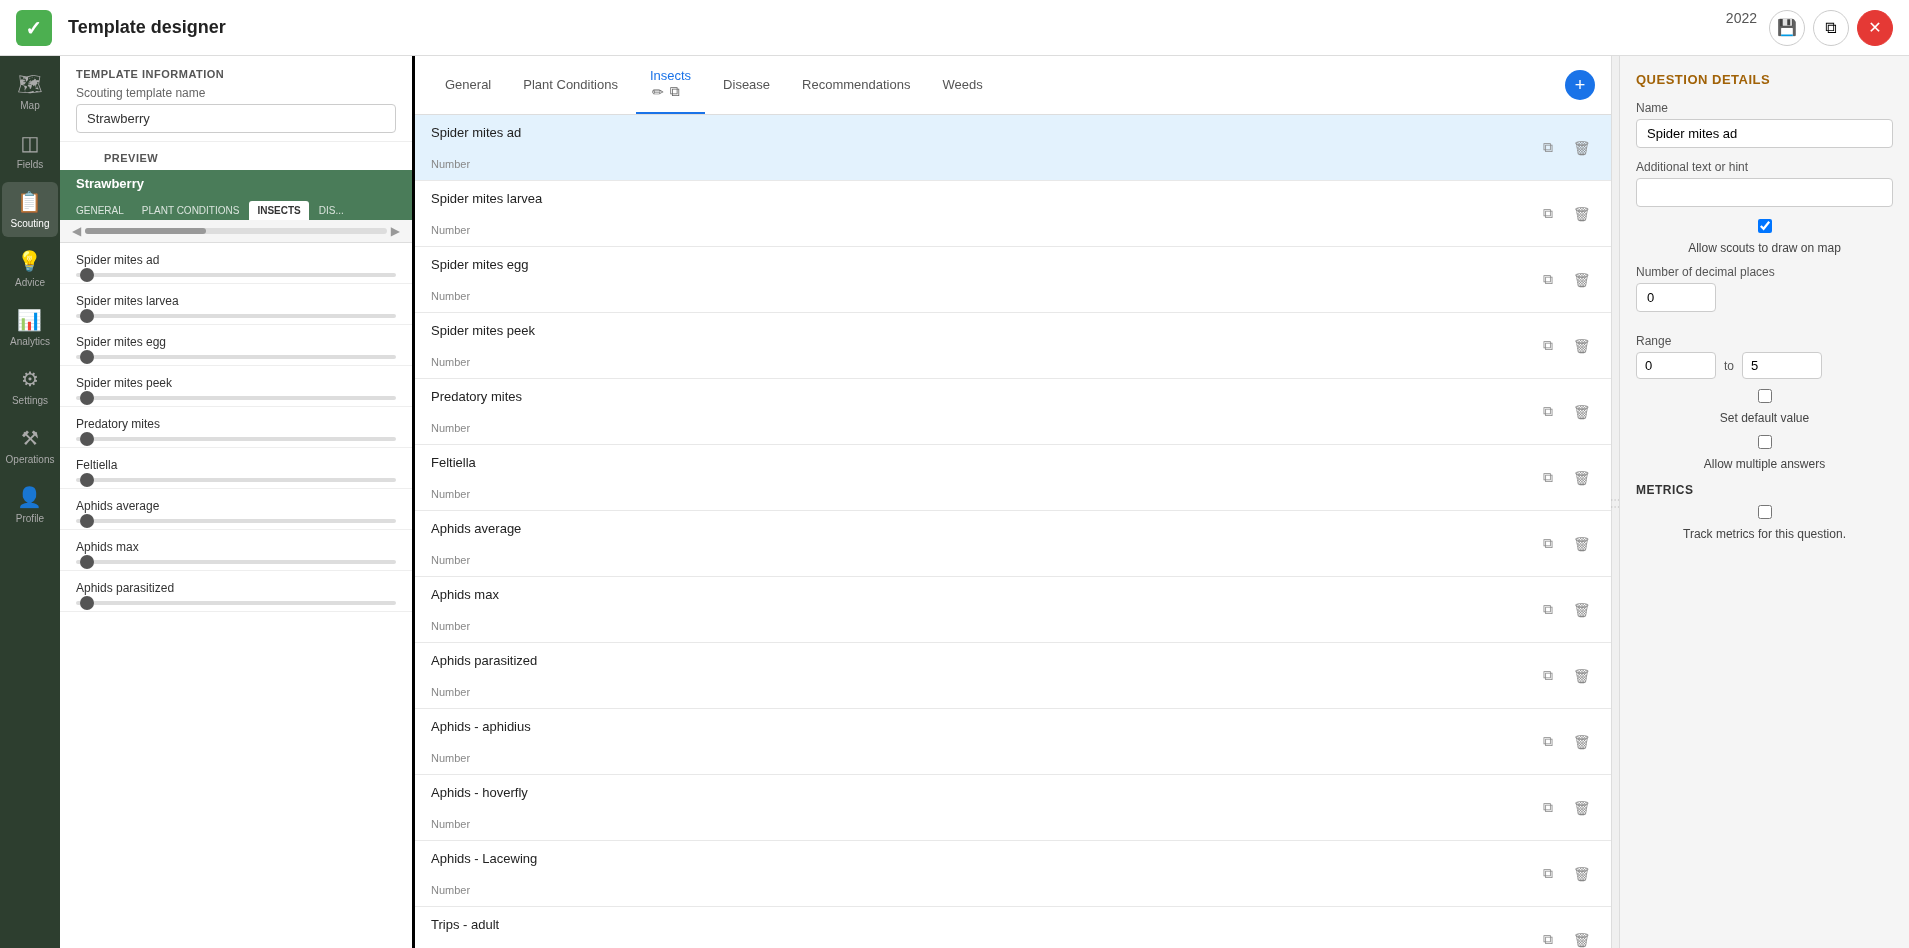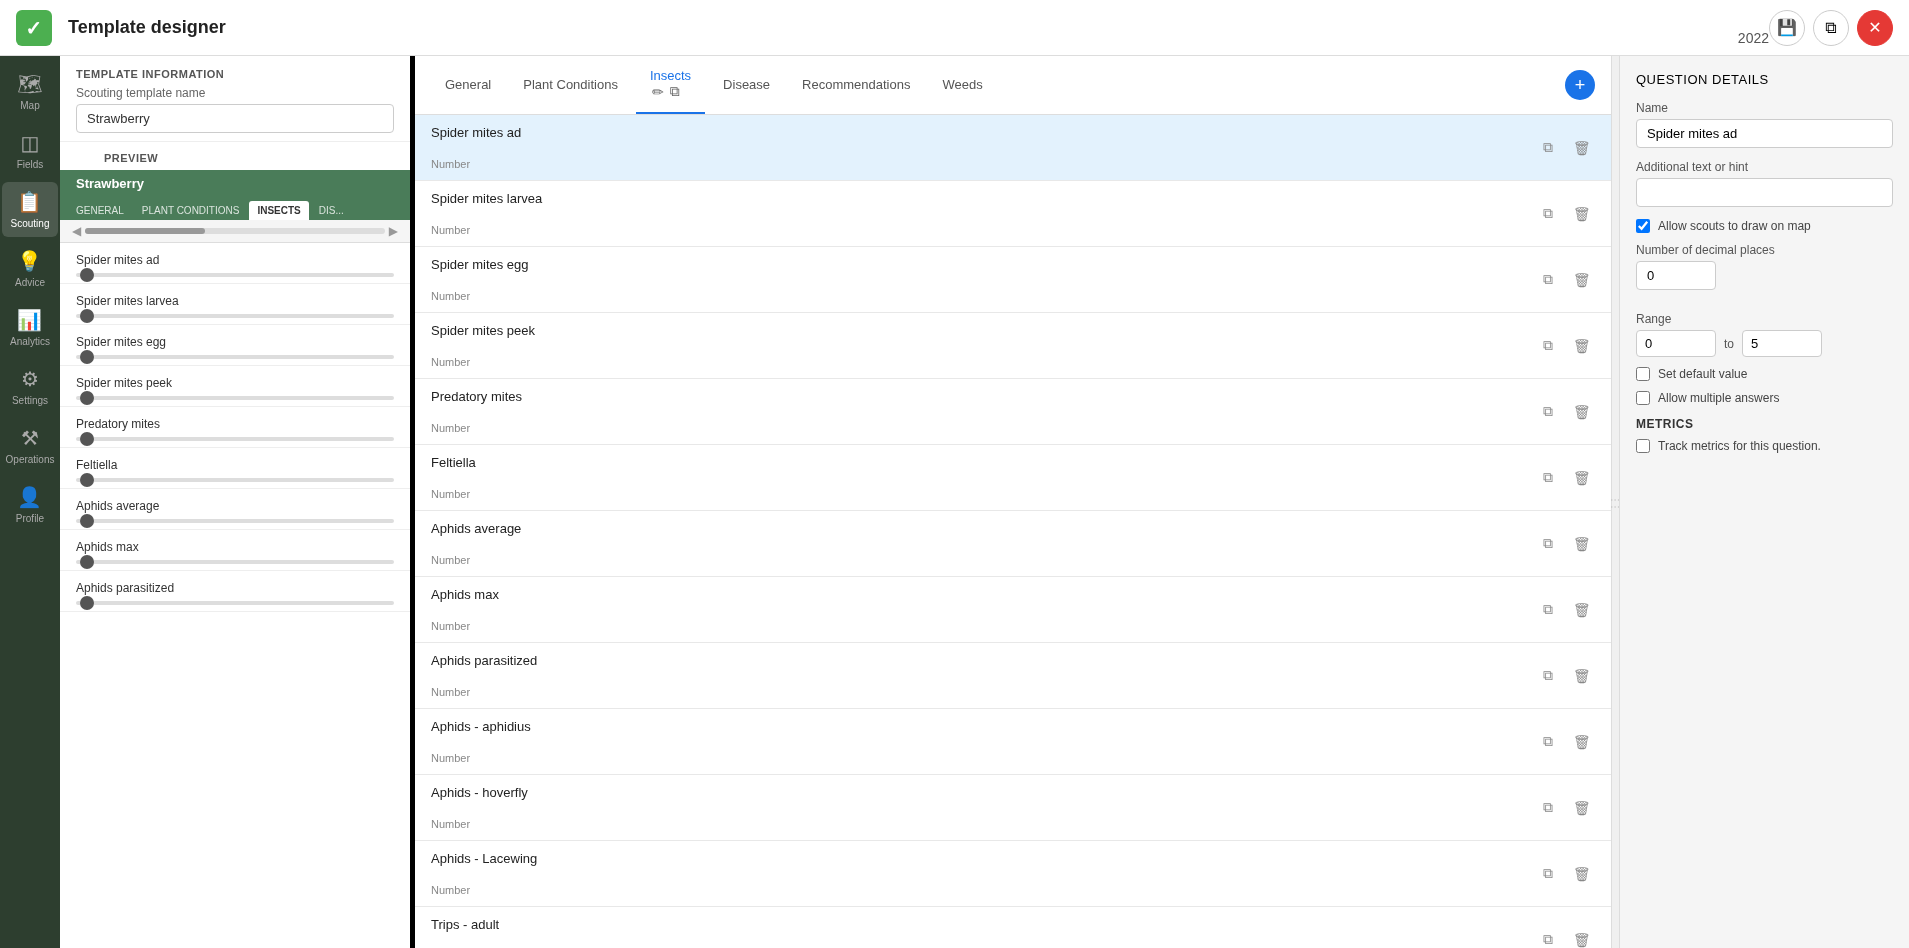--- a/index.html
+++ b/index.html
@@ -17,21 +17,21 @@
       flex-shrink: 0;
     }
     .header-logo {
       width: 36px; height: 36px;
       background: #4caf50;
       border-radius: 6px;
       display: flex; align-items: center; justify-content: center;
       color: white; font-size: 20px; font-weight: bold;
     }
     .header-title { font-size: 18px; font-weight: 600; color: #222; }
-    .header-right { margin-left: auto; display: flex; align-items: flex-end; color: #555; font-size: 14px; }
+    .header-right { margin-left: auto; display: flex; align-items: flex-start; gap: 12px; color: #555; font-size: 14px; }
     .header-icons { display: flex; gap: 8px; }
     .header-icon-btn {
       width: 36px; height: 36px; border-radius: 50%;
       border: 1px solid #ccc; background: white;
       display: flex; align-items: center; justify-content: center;
       cursor: pointer; font-size: 16px;
     }
     .header-icon-btn.red { background: #e53935; border-color: #e53935; color: white; }
 
     
@@ -64,21 +64,21 @@
       font-size: 10px;
       gap: 4px;
     }
     .sidebar-item.active { background: rgba(255,255,255,0.15); color: #fff; }
     .sidebar-icon { font-size: 20px; }
 
     
     .left-panel {
       width: 355px;
       background: #fff;
-      border-right: 5px solid #000000;
+      border-right: 3px solid #000000;
       display: flex;
       flex-direction: column;
       overflow: hidden;
       flex-shrink: 0;
     }
     .left-panel-header {
       padding: 12px 16px 8px;
       border-bottom: 1px solid #eee;
     }
     .template-info-title {
@@ -261,41 +261,42 @@
     .right-panel {
       width: 290px;
       background: #f5f5f5;
       border-left: 1px solid #ddd;
       overflow-y: auto;
       flex-shrink: 0;
       padding: 16px;
     }
     .qd-title {
       font-size: 13px;
-      font-weight: 400;
-      color: #000000;
+      font-weight: 700;
+      color: #a16207;
       letter-spacing: 0.5px;
       text-transform: uppercase;
       margin-bottom: 14px;
     }
     .qd-label { font-size: 12px; color: #555; margin-bottom: 4px; }
     .qd-input {
       width: 100%;
       padding: 6px 10px;
       border: 1px solid #ccc;
       border-radius: 4px;
       font-size: 13px;
       background: white;
       margin-bottom: 12px;
     }
     .qd-checkbox-row {
       display: flex;
       align-items: center;
       gap: 8px;
       margin-bottom: 10px;
+      flex-direction: column;
     }
     .qd-checkbox { width: 14px; height: 14px; cursor: pointer; }
     .qd-checkbox-label { font-size: 12px; color: #444; }
     .qd-section-title {
       font-size: 12px;
       font-weight: 700;
       color: #333;
       letter-spacing: 0.5px;
       text-transform: uppercase;
       margin: 12px 0 8px;

